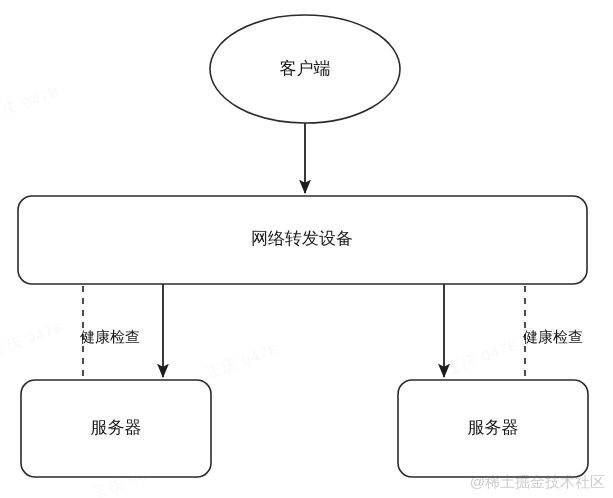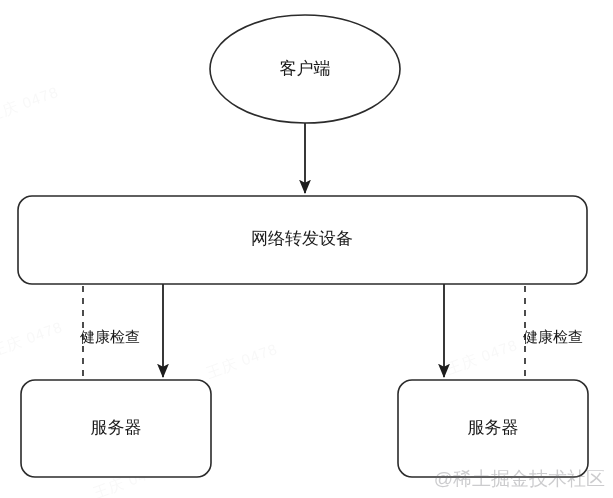--- a/index.html
+++ b/index.html
@@ -65,21 +65,21 @@
     transform: rotate(-20deg);
     white-space: nowrap;
     user-select: none;
     letter-spacing: 1px;
   }
   .corner-watermark {
     position: absolute;
     right: 8px;
     bottom: 6px;
     color: rgba(105, 105, 112, 0.34);
-    font-size: 19px;
+    font-size: 15px;
     font-family: "Liberation Sans", "DejaVu Sans", sans-serif;
     white-space: nowrap;
     user-select: none;
   }
 </style>
 </head>
 <body>
 
 <div id="diagram-root">
 

